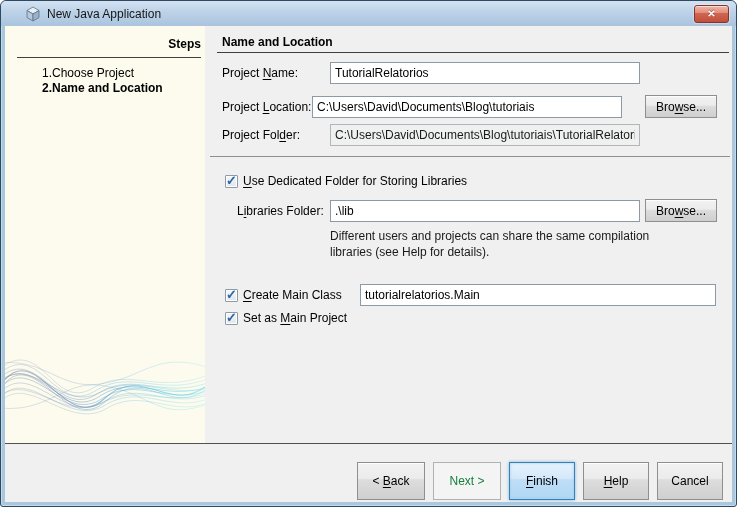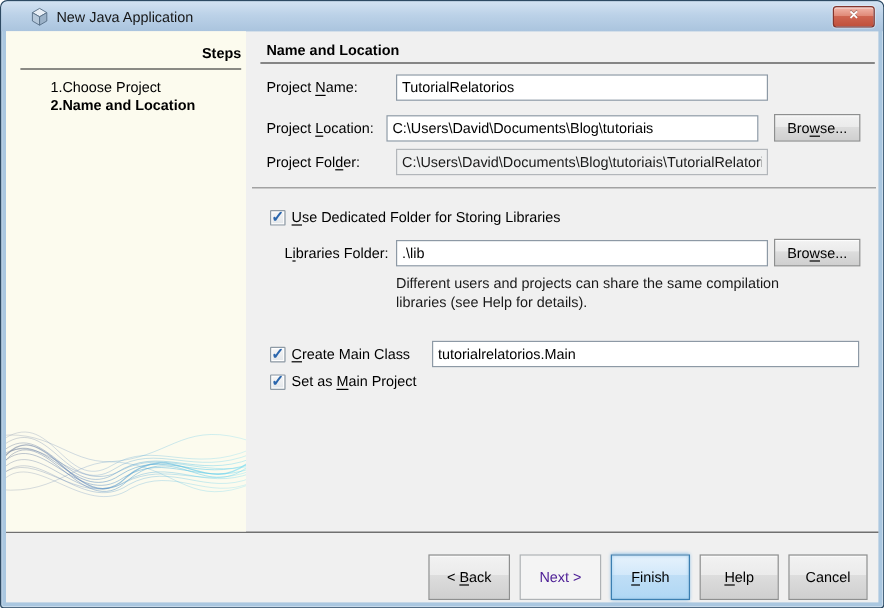--- a/index.html
+++ b/index.html
@@ -76,21 +76,21 @@
 
   .btn{
     font-family:"Liberation Sans", sans-serif; font-size:12px; color:#000;
     border:1px solid #8e8f8f; border-radius:0;
     background:linear-gradient(#f2f2f2,#ebebeb 45%,#dddddd 46%,#cfcfcf);
     text-align:center; cursor:default;
     box-shadow:inset 0 1px 0 rgba(255,255,255,.8);
   }
   .browse-btn{ position:absolute; width:72px; height:23px; }
   .btn:disabled, .btn.disabled{
-    background:#f4f4f4; border-color:#aeb2b5; color:#4c1d95;
+    background:#f4f4f4; border-color:#aeb2b5; color:#15803d;
     box-shadow:none;
   }
   .btn.default{
     border-color:#3c7fb1;
     background:linear-gradient(#e6f2fc,#d2e8fa 45%,#bfdef6 46%,#b0d7f4);
     box-shadow:0 0 3px #74b2e2, inset 0 0 3px #9ccdef;
   }
 
   .mid-sep{ position:absolute; left:5px; right:2px; top:130px; border-top:1px solid #8f8f8f; }
 
@@ -183,21 +183,21 @@
       </div>
 
       <div class="main">
         <div class="main-heading">Name and Location</div>
         <div class="heading-rule"></div>
 
         <span class="flabel" style="left:17px; top:36px;">Project <u>N</u>ame:</span>
         <input class="tfield" style="left: 125px; top: 36px; width: 310px;" value="TutorialRelatorios">
 
         <span class="flabel" style="left:17px; top:70px;">Project <u>L</u>ocation:</span>
-        <input class="tfield" style="left: 117px; top: 70px; width: 310px;" value="C:\Users\David\Documents\Blog\tutoriais">
+        <input class="tfield" style="left: 107px; top: 70px; width: 310px;" value="C:\Users\David\Documents\Blog\tutoriais">
         <button class="btn browse-btn" style="left:440px; top:69px;">Bro<u>w</u>se...</button>
 
         <span class="flabel" style="left:17px; top:98px;">Project Fol<u>d</u>er:</span>
         <input class="tfield readonly" style="left: 125px; top: 98px; width: 310px;" readonly="" value="C:\Users\David\Documents\Blog\tutoriais\TutorialRelatorios">
 
         <div class="mid-sep"></div>
 
         <div class="cbrow" style="left:20px; top:147px;">
           <span class="checkbox checked">
             <span class="check">✓</span>

